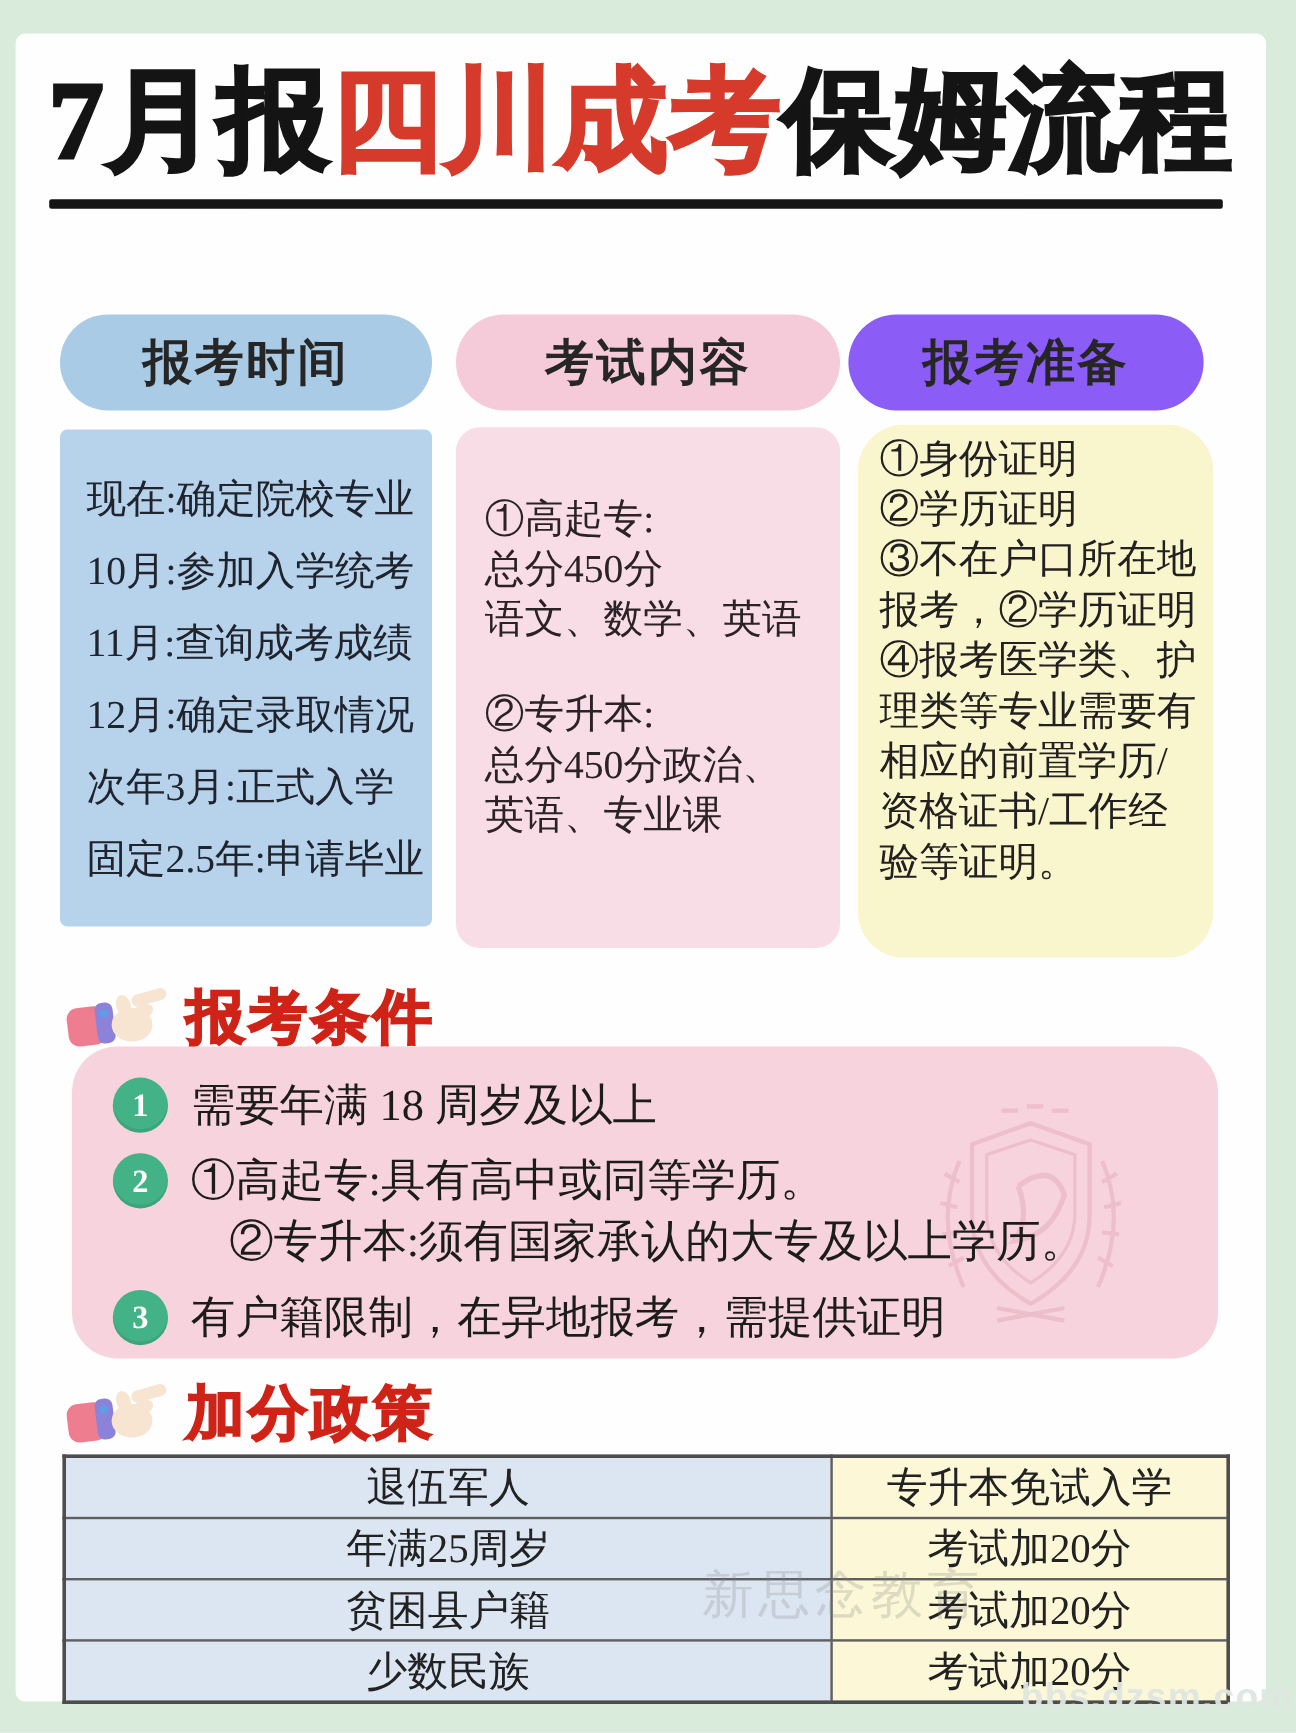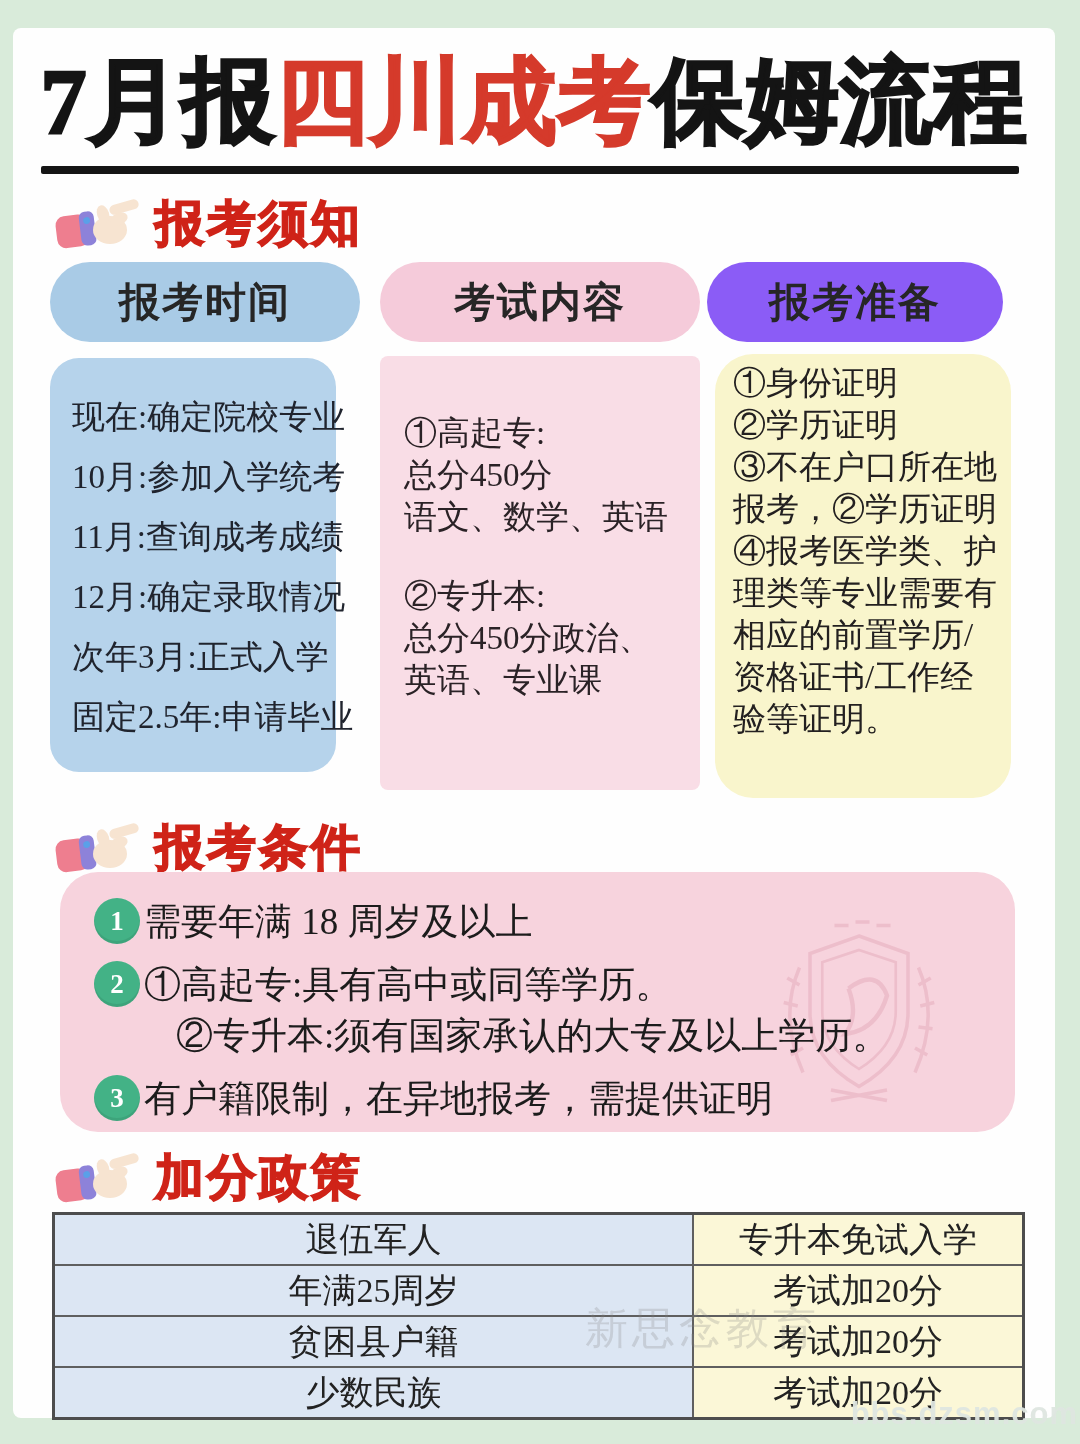--- a/index.html
+++ b/index.html
@@ -40,26 +40,26 @@
     position:absolute;top:234px;height:80px;border-radius:42px;
     display:flex;align-items:center;justify-content:center;
     font-size:41px;font-weight:bold;color:#262626;letter-spacing:2px;white-space:nowrap;text-align:center;
   }
   .pill.theme-blue{left:37px;width:310px;background:#a9cbe6;}
   .pill.theme-pink{left:367px;width:320px;background:#f5cbda;}
   .pill.theme-yellow{left:694px;width:296px;background:#8b5cf6;}
   
   .col-box{position:absolute;box-sizing:border-box;}
   #box-blue{
-    left:37px;top:330px;width:286px;height:414px;background:#b6d3eb;border-radius:29px;
+    left:37px;top:330px;width:310px;height:414px;background:#b6d3eb;border-radius:6px;
     padding:29px 10px 0 22px;
   }
   #box-blue .line{font-size:33px;line-height:60px;color:#20242e;white-space:nowrap;}
   #box-pink{
-    left:367px;top:328px;width:320px;height:434px;background:#f9dde6;border-radius:8px;
+    left:367px;top:328px;width:320px;height:434px;background:#f9dde6;border-radius:20px;
     padding:56px 8px 0 24px;
   }
   #box-pink .line{font-size:33px;line-height:42px;color:#2a2226;white-space:nowrap;}
   #box-pink .block + .block{margin-top:37px;}
   #box-yellow{
     left:702px;top:326px;width:296px;height:444px;background:#f9f5cc;border-radius:38px;
     padding:8px 8px 0 18px;
   }
   #box-yellow .line{font-size:33px;line-height:42px;color:#232020;}
   
@@ -67,21 +67,21 @@
     position:absolute;left:47px;top:844px;width:955px;height:260px;
     background:#f7d3dd;border-radius:38px;box-sizing:border-box;
     padding:24px 20px 0 34px;overflow:hidden;
   }
   .cond-item{display:flex;align-items:flex-start;margin-bottom:12px;position:relative;z-index:2;}
   .cond-num{
     flex:0 0 46px;width:46px;height:46px;border-radius:50%;background:#43b286;
     color:#fff;font-size:27px;font-weight:bold;display:flex;align-items:center;justify-content:center;
     margin-top:2px;box-shadow:inset 0 -3px 0 rgba(0,0,0,0.08);
   }
-  .cond-lines{margin-left:4px;}
+  .cond-lines{margin-left:19px;}
   .cond-lines .line{font-size:37px;line-height:51px;color:#1c1c1c;white-space:nowrap;}
   .cond-lines .line.indent2{padding-left:32px;}
   .shield-wm{position:absolute;right:66px;top:36px;width:180px;height:210px;opacity:0.5;z-index:1;}
   
   .bonus-table{
     position:absolute;left:39px;top:1184px;width:973px;
     border-collapse:collapse;table-layout:fixed;
     border:3px solid #4d4d4d;
   }
   .bonus-table td{
@@ -101,38 +101,20 @@
   }
 </style>
 </head>
 <body>
 
 <div class="card">
 
   <div class="title"><span>7月报</span><span class="hl">四川成考</span><span>保姆流程</span></div>
   <div class="title-underline"></div>
 
-  <div class="sec-head" id="sec1">
-    <span class="icon-slot">
-        <svg class="hand-icon" viewBox="0 0 92 60" style="display: block;" xmlns="http://www.w3.org/2000/svg">
-  <g transform="rotate(-7 30 34)">
-    <rect x="3" y="20" width="32" height="32" rx="9" fill="#ee7e8f"></rect>
-    <rect x="27" y="18" width="15" height="34" rx="6" fill="#8d82d9"></rect>
-    <circle cx="34.5" cy="27" r="3.4" fill="#5aa0e8"></circle>
-  </g>
-  <g fill="#f7e4d1">
-    <ellipse cx="57" cy="36" rx="17" ry="14"></ellipse>
-    <rect x="58" y="12" width="30" height="10" rx="5" transform="rotate(-16 58 22)"></rect>
-    <ellipse cx="50" cy="20" rx="6" ry="9" transform="rotate(-18 50 20)"></ellipse>
-    <ellipse cx="66" cy="25" rx="9" ry="6" transform="rotate(-24 66 25)"></ellipse>
-  </g>
-</svg>
-      </span>
-    <span class="txt">报考须知</span>
-  </div>
 
   <div class="pill theme-blue">报考时间</div>
   <div class="pill theme-pink">考试内容</div>
   <div class="pill theme-yellow">报考准备</div>
 
   <div class="col-box" id="box-blue">
       <div class="block">
         <div class="line">现在:确定院校专业</div>
         <div class="line">10月:参加入学统考</div>
         <div class="line">11月:查询成考成绩</div>

